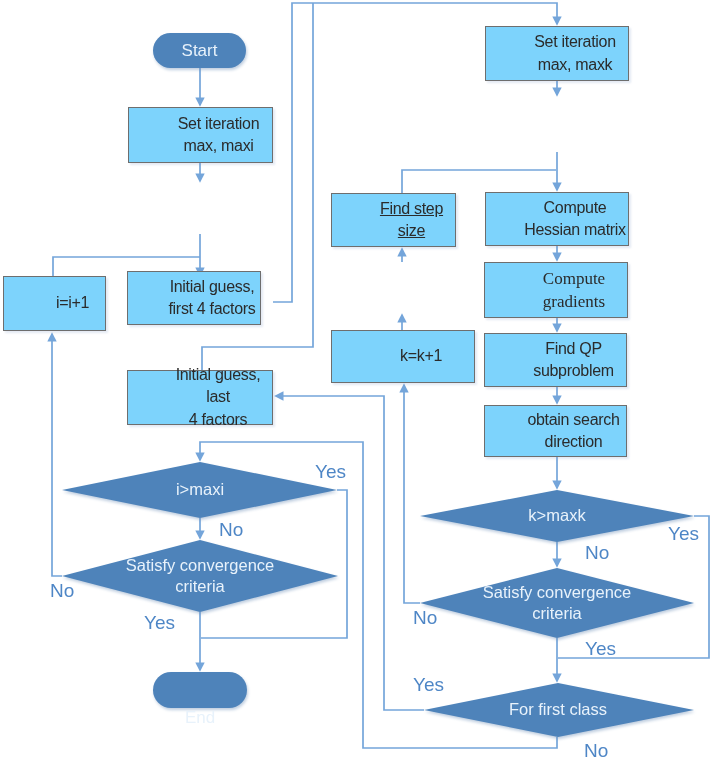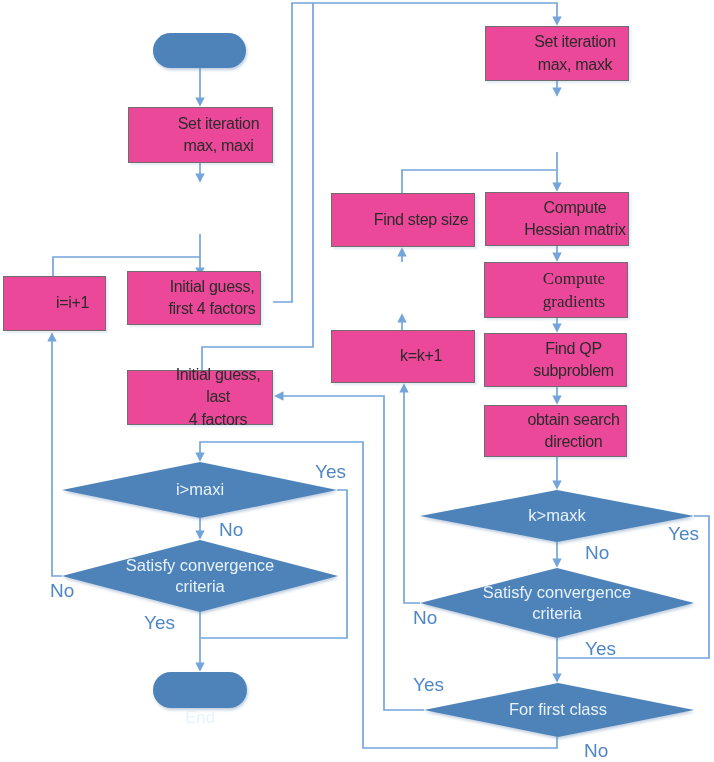--- a/index.html
+++ b/index.html
@@ -11,21 +11,21 @@
     --box-text:#2b2b2b;
   }
   html,body{margin:0;padding:0;background:#ffffff;}
   #stage{position:relative;width:714px;height:762px;background:#ffffff;overflow:hidden;
          font-family:"Liberation Sans",sans-serif;}
   #wires{position:absolute;left:0;top:0;}
   #wires polyline{fill:none;stroke:var(--line);stroke-width:1.7px;}
   #wires .shape{fill:var(--shape-fill);stroke:none;
          filter:drop-shadow(1.5px 2.5px 1.5px rgba(110,145,185,.45));}
   #arrowhead path{fill:var(--line);}
-  .box{position:absolute;box-sizing:border-box;background:#ec4899;
+  .box{position:absolute;box-sizing:border-box;background:#7dd3fc;
        border:1.5px solid var(--box-border);
        display:flex;align-items:center;justify-content:center;text-align:center;
        font-size:16px;line-height:1.38;letter-spacing:-0.3px;color:var(--box-text);
        white-space:pre-line;box-shadow:1.5px 2px 2px rgba(130,160,200,.22);padding-left:36px;}
   .box.serif{font-family:"Liberation Serif",serif;font-size:17px;letter-spacing:0;}
   .box.formula{font-family:"DejaVu Sans",sans-serif;font-size:15px;letter-spacing:0;}
   .dlabel{position:absolute;display:flex;align-items:center;justify-content:center;
        text-align:center;color:var(--shape-text);font-size:16.5px;line-height:1.3;
        white-space:pre-line;pointer-events:none;}
   .plabel{position:absolute;display:flex;align-items:center;justify-content:center;
@@ -79,33 +79,34 @@
     <polygon class="shape" points="424,710 558,683 694,710 558,737"></polygon>
   </svg>
 
   <div class="box" style="left:128px;top:107px;width:145px;height:56px;">Set iteration
 max, maxi</div>
   <div class="box" style="left:3px;top:276px;width:103px;height:55px;">i=i+1</div>
   <div class="box" style="left:127px;top:271px;width:134px;height:54px;">Initial guess,
 first 4 factors</div>
   <div class="box" style="left:127px;top:370px;width:146px;height:55px;">Initial guess, last
 4 factors</div>
-  <div class="box" style="left:331px;top:193px;width:144px;height:54px;">Find step size</div>
+  <div class="box" style="left:331px;top:193px;width:125px;height:54px;text-decoration:underline;">Find step size</div>
   <div class="box" style="left:331px;top:330px;width:144px;height:53px;">k=k+1</div>
   <div class="box" style="left:485px;top:26px;width:144px;height:55px;">Set iteration
 max, maxk</div>
   <div class="box" style="left:485px;top:192px;width:144px;height:54px;">Compute
 Hessian matrix</div>
   <div class="box serif" style="left:484px;top:262px;width:144px;height:56px;">Compute
 gradients</div>
   <div class="box" style="left:484px;top:333px;width:143px;height:54px;">Find QP
 subproblem</div>
   <div class="box" style="left:484px;top:405px;width:143px;height:52px;">obtain search
 direction</div>
 
+  <div class="plabel" style="left:153px;top:33px;width:93px;height:35px;">Start</div>
   <div class="plabel" style="left:153px;top:672px;width:94px;height:36px;margin-top:28px;">End</div>
 
   <div class="dlabel" style="left:130px;top:478px;width:140px;height:24px;">i&gt;maxi</div>
   <div class="dlabel" style="left:80px;top:550px;width:240px;height:52px;">Satisfy convergence
 criteria</div>
   <div class="dlabel" style="left:487px;top:504px;width:140px;height:24px;">k&gt;maxk</div>
   <div class="dlabel" style="left:437px;top:577px;width:240px;height:52px;">Satisfy convergence
 criteria</div>
   <div class="dlabel" style="left:478px;top:698px;width:160px;height:24px;">For first class</div>
 

